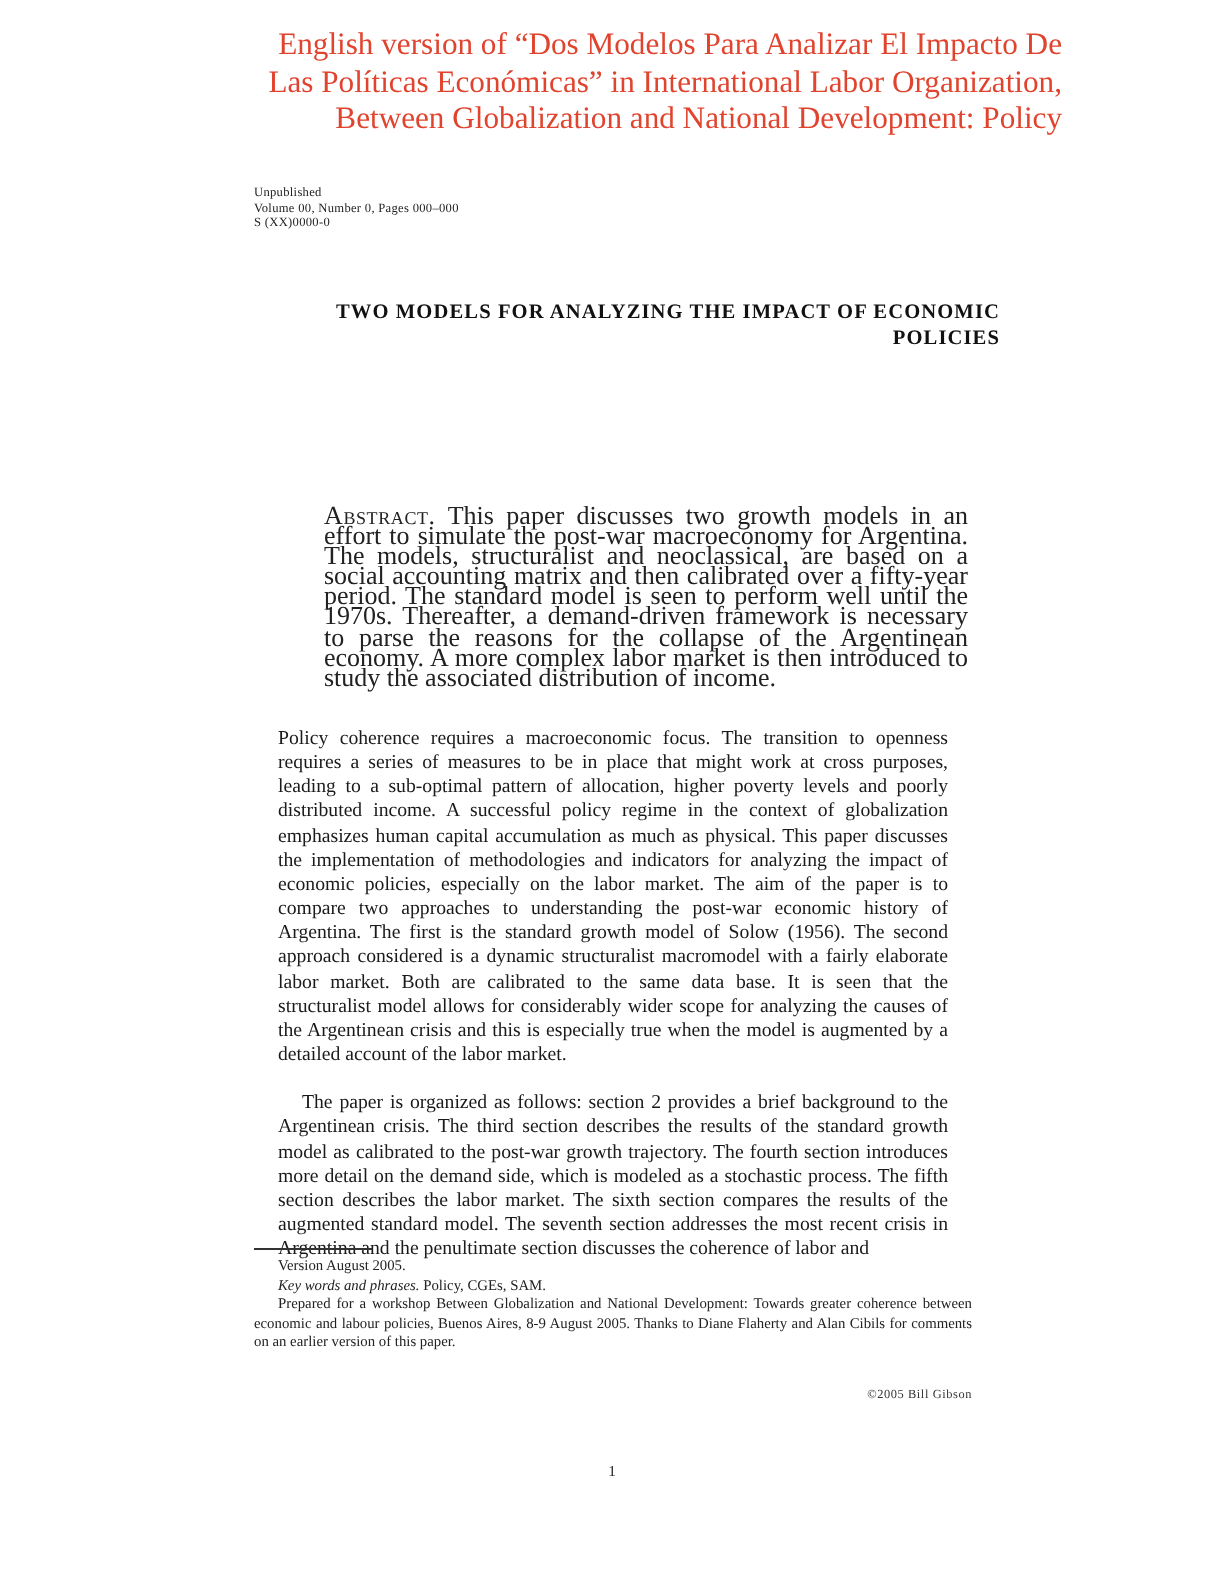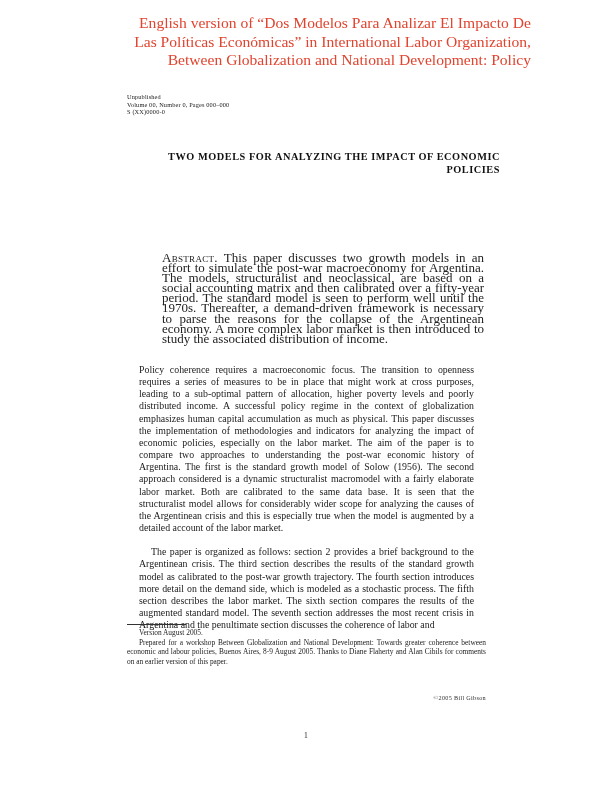--- a/index.html
+++ b/index.html
@@ -180,19 +180,23 @@
 
   <div class="body-text">
     <p>Policy coherence requires a macroeconomic focus. The transition to openness requires a series of measures to be in place that might work at cross purposes, leading to a sub-optimal pattern of allocation, higher poverty levels and poorly distributed income.  A successful policy regime in the context of globalization emphasizes human capital accumulation as much as physical. This paper discusses the implementation of methodologies and indicators for analyzing the impact of economic policies, especially on the labor market.  The aim of the paper is to compare two approaches to understanding the post-war economic history of Argentina. The first is the standard growth model of Solow (1956). The second approach considered is a dynamic structuralist macromodel with a fairly elaborate labor market.  Both are calibrated to the same data base. It is seen that the structuralist model allows for considerably wider scope for analyzing the causes of the Argentinean crisis and this is especially true when the model is augmented by a detailed account of the labor market.</p>
     <p class="indent">The paper is organized as follows: section 2 provides a brief background to the Argentinean crisis. The third section describes the results of the standard growth model as calibrated to the post-war growth trajectory. The fourth section introduces more detail on the demand side, which is modeled as a stochastic process. The fifth section describes the labor market. The sixth section compares the results of the augmented standard model. The seventh section addresses the most recent crisis in Argentina and the penultimate section discusses the coherence of labor and</p>
   </div>
 
   <div class="footnote-rule"></div>
 
   <div class="footnotes">
     <p class="indent">Version August 2005.</p>
+    <p class="indent">
+      <em>Key words and phrases.</em>
+      <span>Policy, CGEs, SAM.</span>
+    </p>
     <p class="indent">Prepared for a workshop Between Globalization and National Development:  Towards greater coherence between economic and labour policies, Buenos Aires, 8-9 August 2005. Thanks to Diane Flaherty and Alan Cibils for comments on an earlier version of this paper.</p>
   </div>
 
   <div class="copyright">©2005  Bill Gibson</div>
 
   <div class="page-number">1</div>
 </div>
 
 </body></html>

